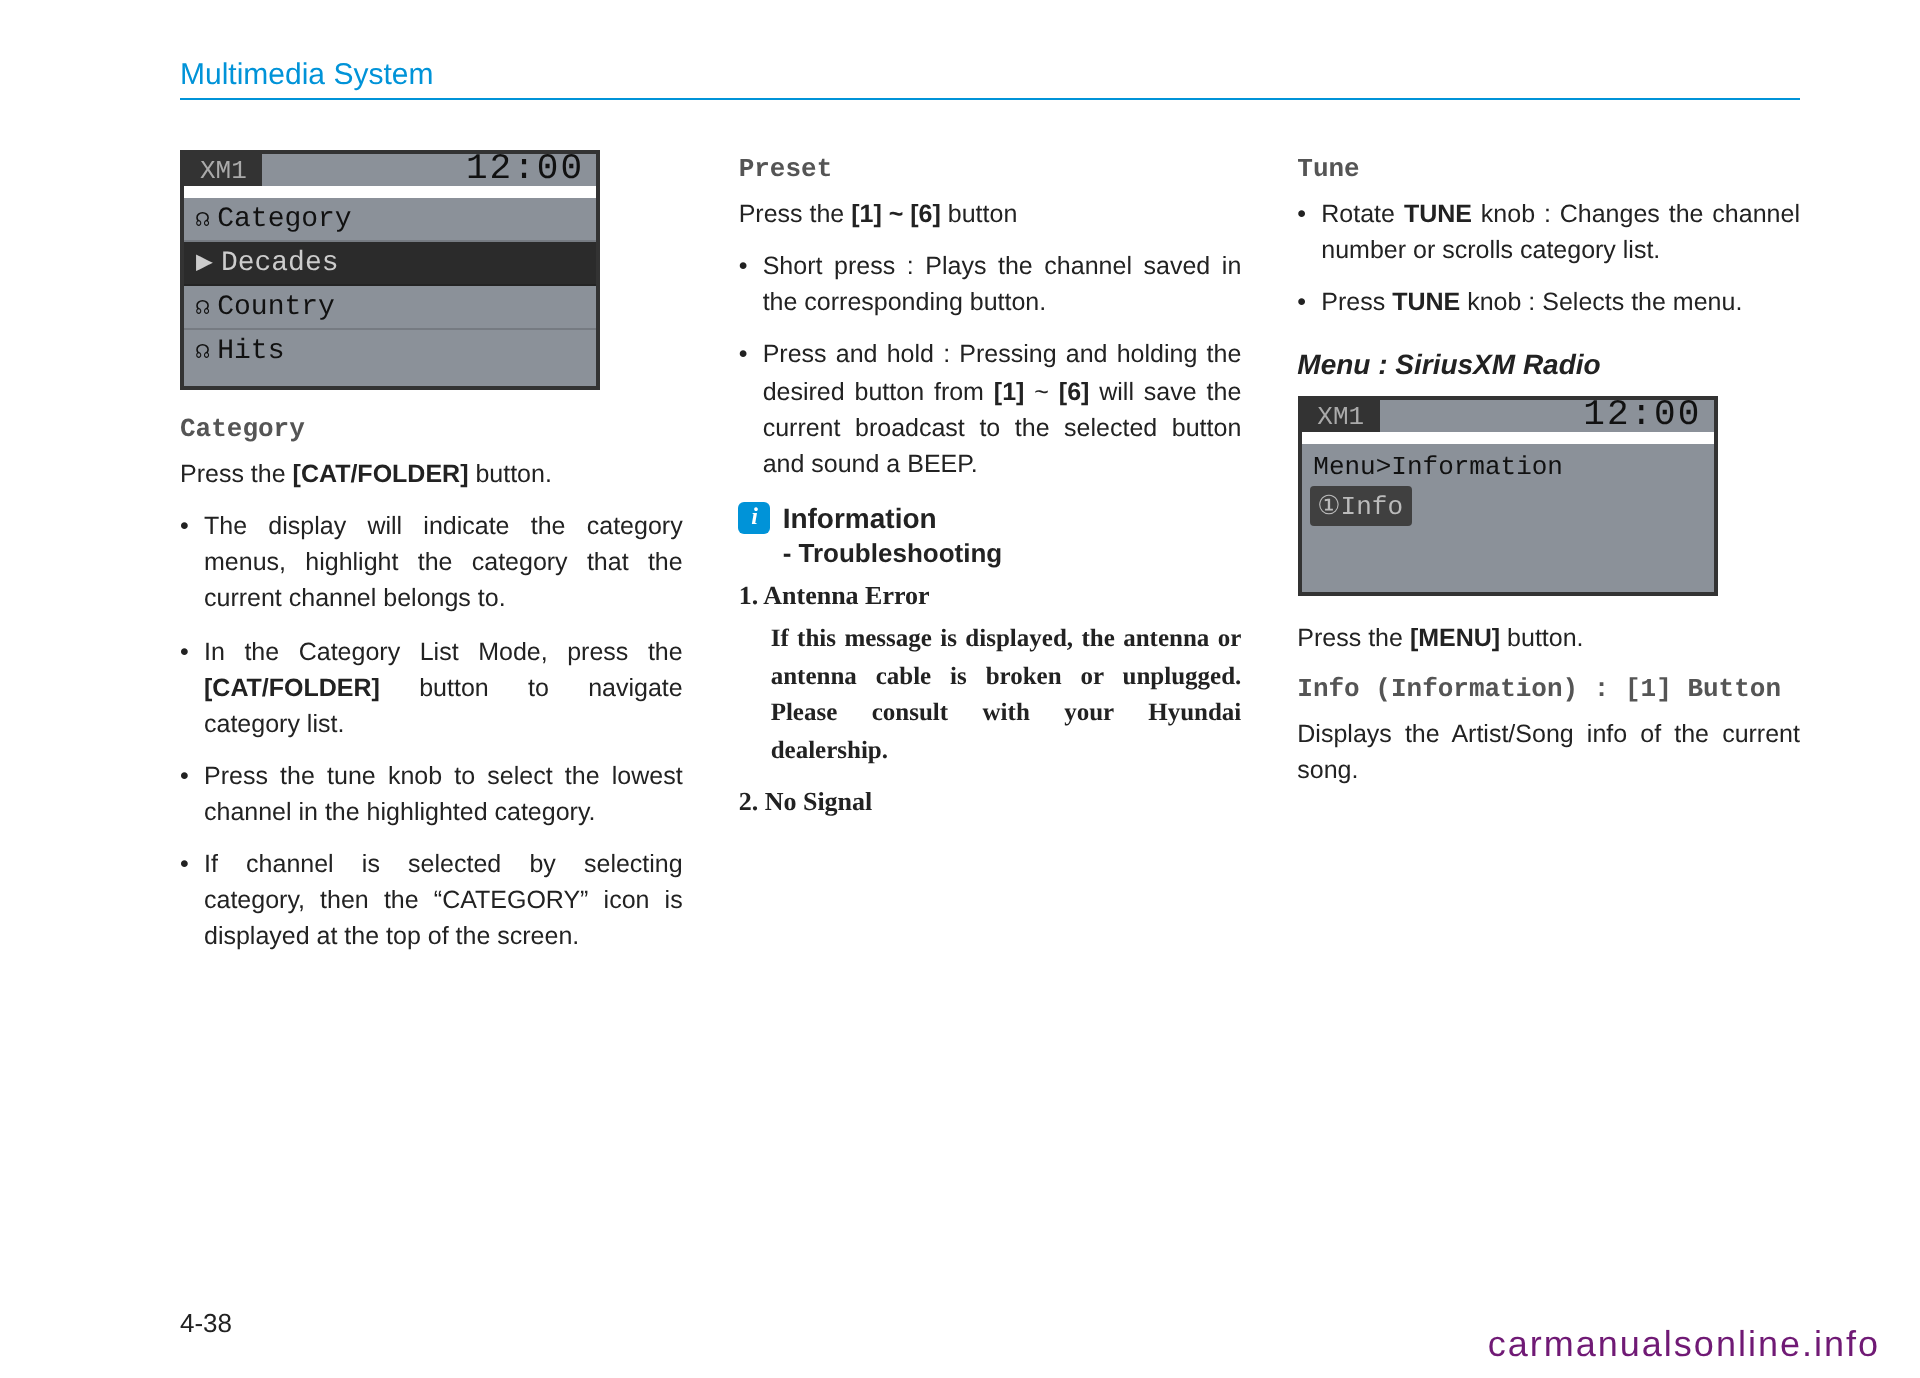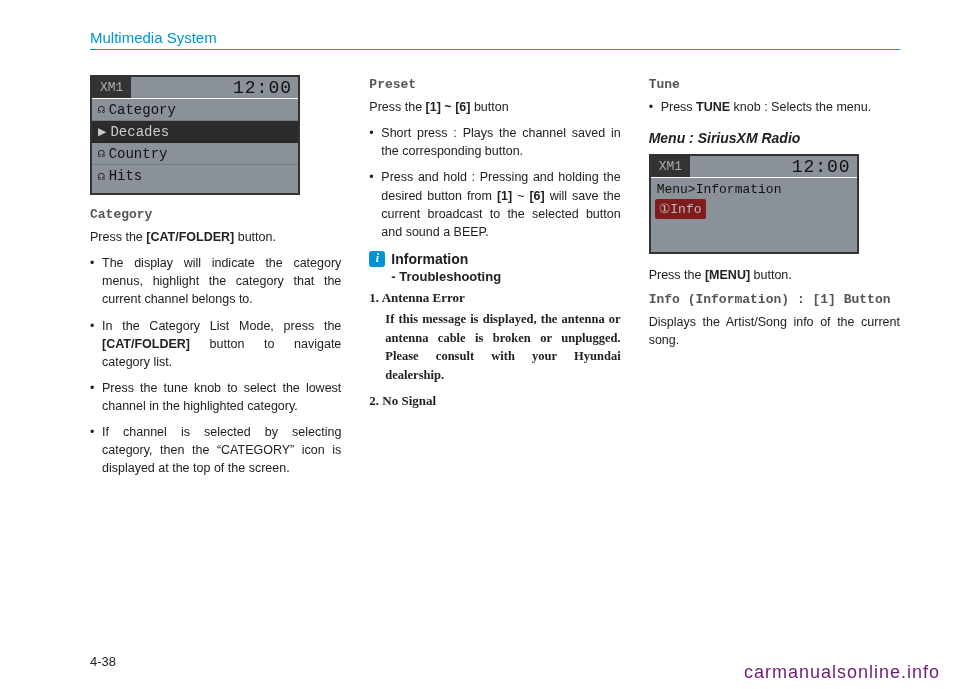--- a/index.html
+++ b/index.html
@@ -53,21 +53,21 @@
       font-family: "Courier New", monospace;
       color: #111;
       display: flex;
       flex-direction: column;
       overflow: hidden;
     }
     .radio-topbar {
       display: flex;
       align-items: center;
       height: 22px;
-      border-bottom: 1px solid #ffffff;
+      border-bottom: 6px solid #ffffff;
     }
     .radio-xm {
       background: #333;
       color: #aaa;
       padding: 2px 8px;
       font-size: 13px;
       height: 100%;
       display: flex;
       align-items: center;
     }
@@ -212,21 +212,21 @@
     }
     .radio-menu-body {
       flex: 1;
       padding: 2px 4px;
     }
     .menu-line {
       font-size: 13px;
       padding: 2px 2px;
     }
     .menu-info {
-      background: #7f1d1d;
+      background: #404040;
       color: #bbb;
       font-size: 13px;
       padding: 2px 4px;
       display: inline-block;
       border-radius: 2px;
     }
   </style>
 </head>
 <body>
 
@@ -300,20 +300,23 @@
         <li>
           <div class="num-head"><span>2.</span> <span>No Signal</span></div>
         </li>
       </ol>
     </div>
 
     <div class="col">
       <div class="subhead">Tune</div>
       <ul class="bullets">
         <li>
+          <span>Rotate </span><span class="bold">TUNE</span><span> knob : Changes the channel number or scrolls category list.</span>
+        </li>
+        <li>
           <span>Press </span><span class="bold">TUNE</span><span> knob : Selects the menu.</span>
         </li>
       </ul>
 
       <div class="section-title">Menu : SiriusXM Radio</div>
 
       <div class="radio-screen-wrapper">
         <div class="radio-screen radio-menu-screen">
           <div class="radio-topbar">
             <div class="radio-xm">XM1</div>

